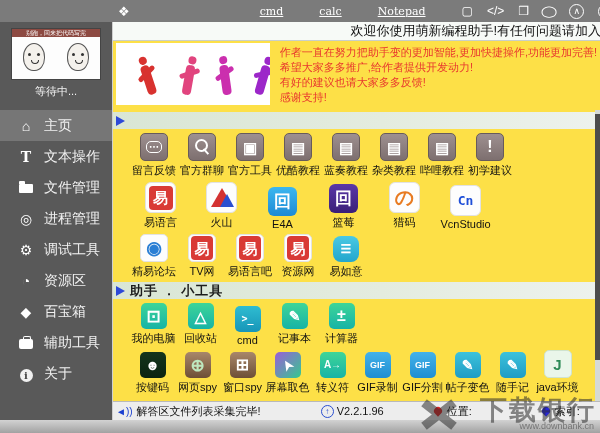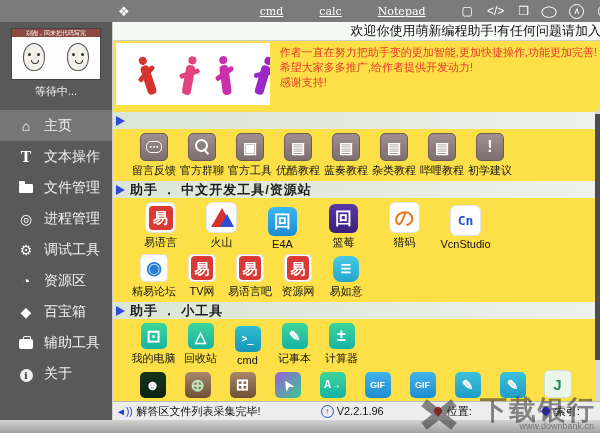--- a/index.html
+++ b/index.html
@@ -209,20 +209,21 @@
     <div class="hero">
       <div class="banner">
         <i class="fig f1"></i>
           <i class="fig f2"></i>
           <i class="fig f3"></i>
           <i class="fig f4"></i>
       </div>
       <div class="notice">
         <div class="nline">作者一直在努力把助手变的更加智能,更加快捷操作,功能更加完善!</div>
         <div class="nline">希望大家多多推广,给作者提供开发动力!</div>
+        <div class="nline">有好的建议也请大家多多反馈!</div>
         <div class="nline">感谢支持!</div>
       </div>
     </div>
 
     <div class="sec-head">
       <span class="flag"></span>
     </div>
     <div class="row">
       <div class="tool w48">
         <span class="ti taupe g-chat"></span>
@@ -251,24 +252,20 @@
       <div class="tool w48">
         <span class="ti taupe g-book"></span>
         <span class="tl">哔哩教程</span>
       </div>
       <div class="tool w48">
         <span class="ti taupe g-excl"></span>
         <span class="tl">初学建议</span>
       </div>
     </div>
 
-    <div class="sec-head">
-      <span class="flag"></span>
-      <span class="sec-title">助手 ． 中文开发工具/资源站</span>
-    </div>
     <div class="row">
       <div class="tool w61">
         <span class="ti ti2 white-tile">
             <span class="ti yi">易</span>
           </span>
         <span class="tl">易语言</span>
       </div>
       <div class="tool w61">
         <span class="ti ti2 white-tile">
             <span class="mount"></span>

